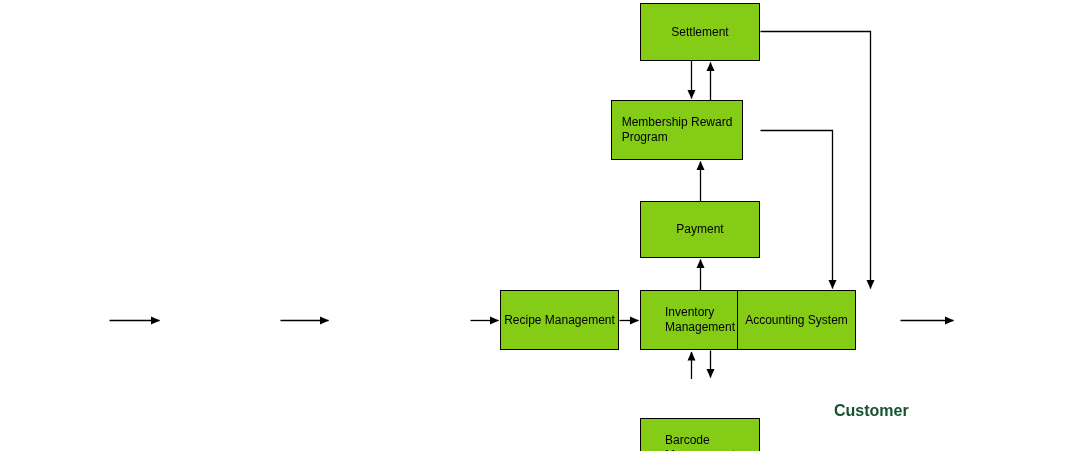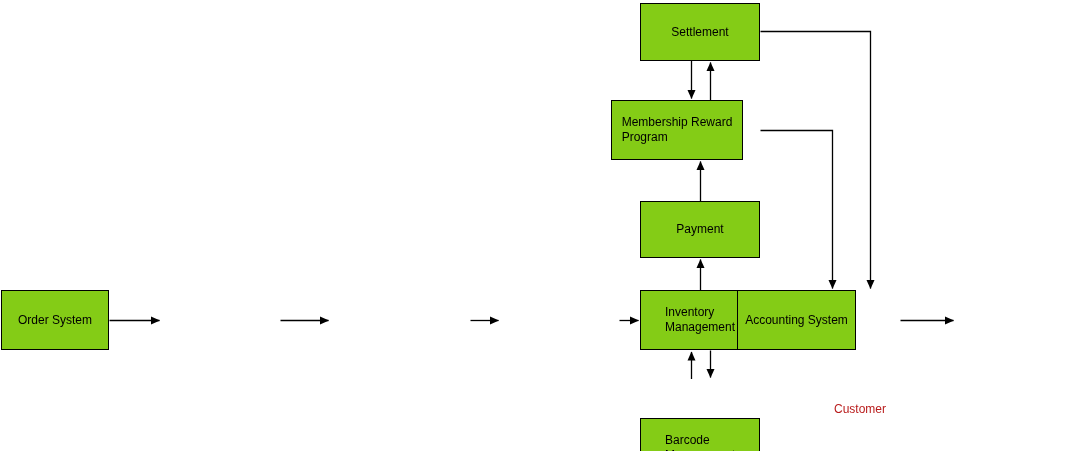--- a/index.html
+++ b/index.html
@@ -28,23 +28,23 @@
     text-align: left;
   }
   .node span {
     font-size: 12px;
     line-height: 15px;
     color: #000000;
     white-space: pre-line;
   }
   .floating-label {
     position: absolute;
-    font-size: 12px;
-    font-weight: normal;
-    color: #b91c1c;
+    font-size: 16px;
+    font-weight: bold;
+    color: #14532d;
     white-space: nowrap;
   }
   
   .n-order      { left: 1px;   top: 290px; width: 108px; height: 60px; }
   .n-pos        { left: 161px; top: 290px; width: 119px; height: 60px; }
   .n-kitchen    { left: 330px; top: 290px; width: 140px; height: 60px; }
   .n-recipe     { left: 500px; top: 290px; width: 119px; height: 60px; }
   .n-inventory  { left: 640px; top: 290px; width: 120px; height: 60px; }
   .n-accounting { left: 737px; top: 290px; width: 119px; height: 60px; }
   .n-sales      { left: 955px; top: 290px; width: 118px; height: 60px; }
@@ -76,26 +76,26 @@
       <path d="M 710.5 100 V 62.5" marker-end="url(#ah)"></path>
       <path d="M 700.5 201 V 161.5" marker-end="url(#ah)"></path>
       <path d="M 700.5 290 V 259.5" marker-end="url(#ah)"></path>
       <path d="M 691.5 379 V 352" marker-end="url(#ah)"></path>
       <path d="M 710.5 350.5 V 377.5" marker-end="url(#ah)"></path>
       <path d="M 760.5 31.5 H 870.5 V 288.5" marker-end="url(#ah)"></path>
       <path d="M 760.5 130.5 H 832.5 V 288.5" marker-end="url(#ah)"></path>
     </g>
   </svg>
 
-  <div class="node n-order">
-    <span>Order System</span>
-  </div>
 
 
 
+  <div class="node n-recipe">
+    <span>Recipe Management</span>
+  </div>
 
   <div class="node n-inventory">
     <span>Inventory
 Management</span>
   </div>
 
   <div class="node n-accounting">
     <span>Accounting System</span>
   </div>
 

